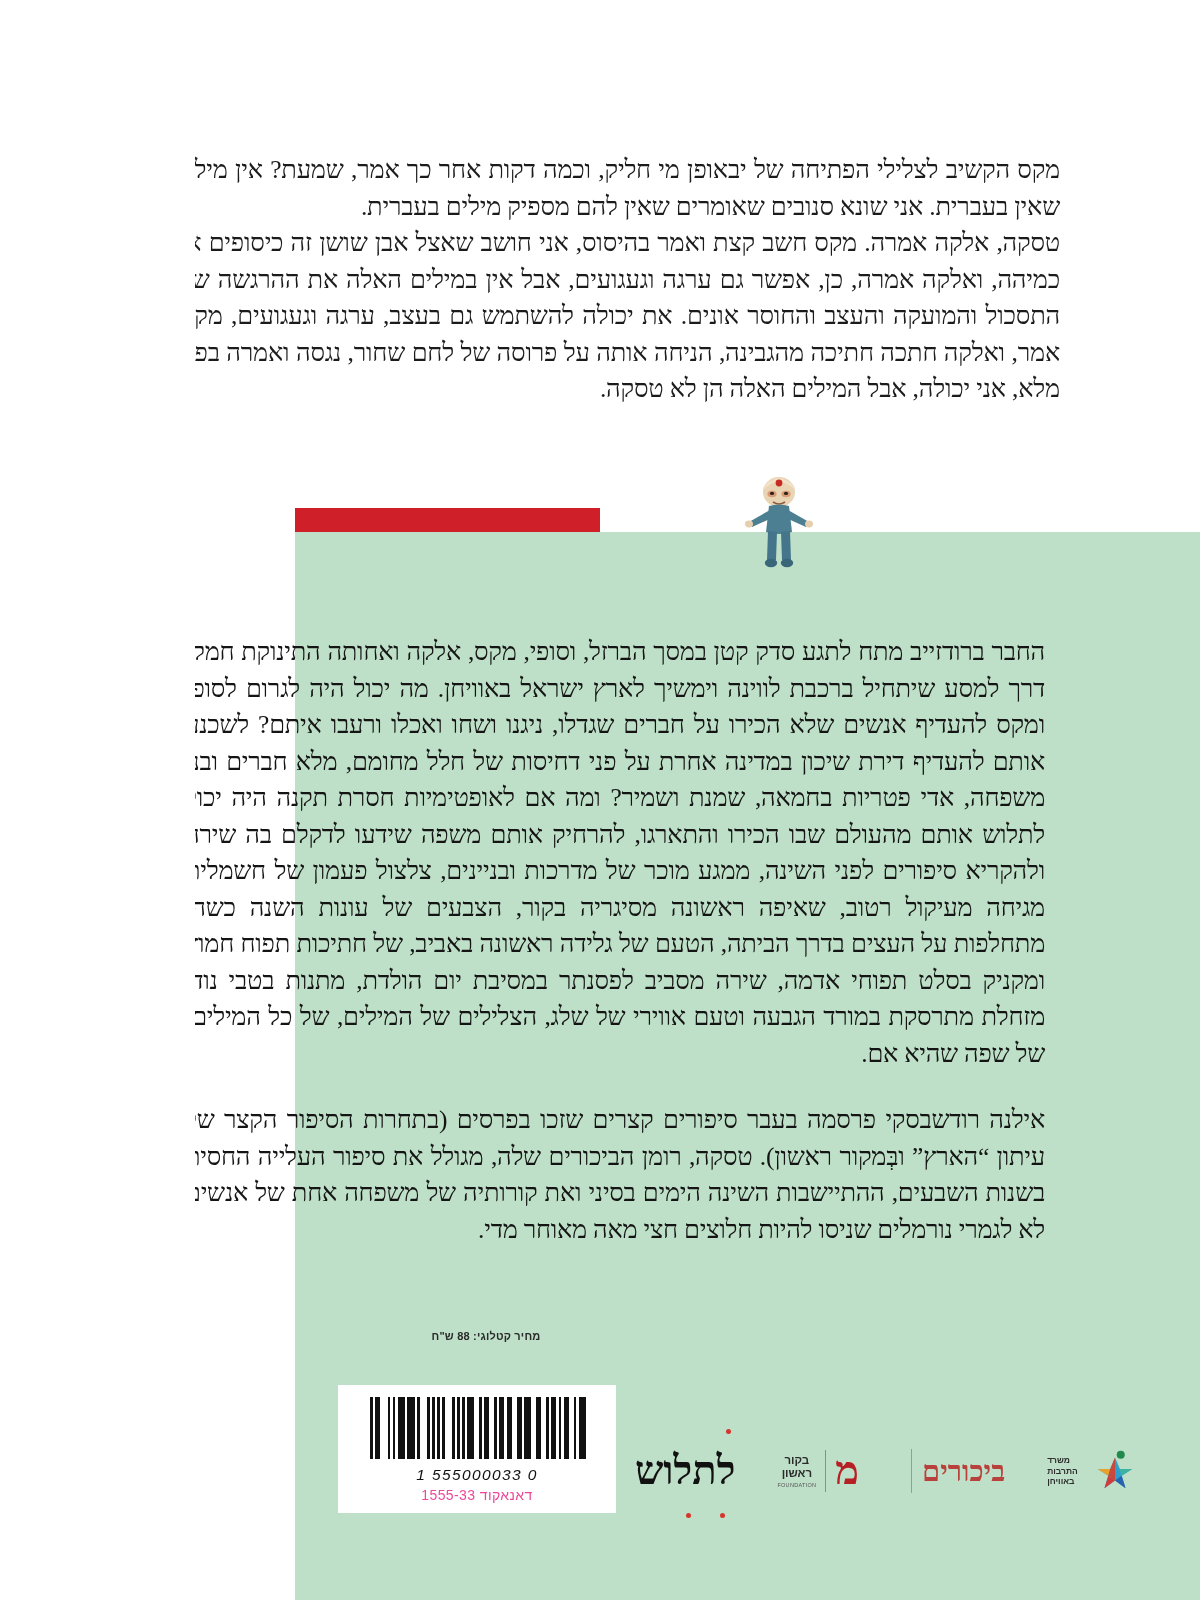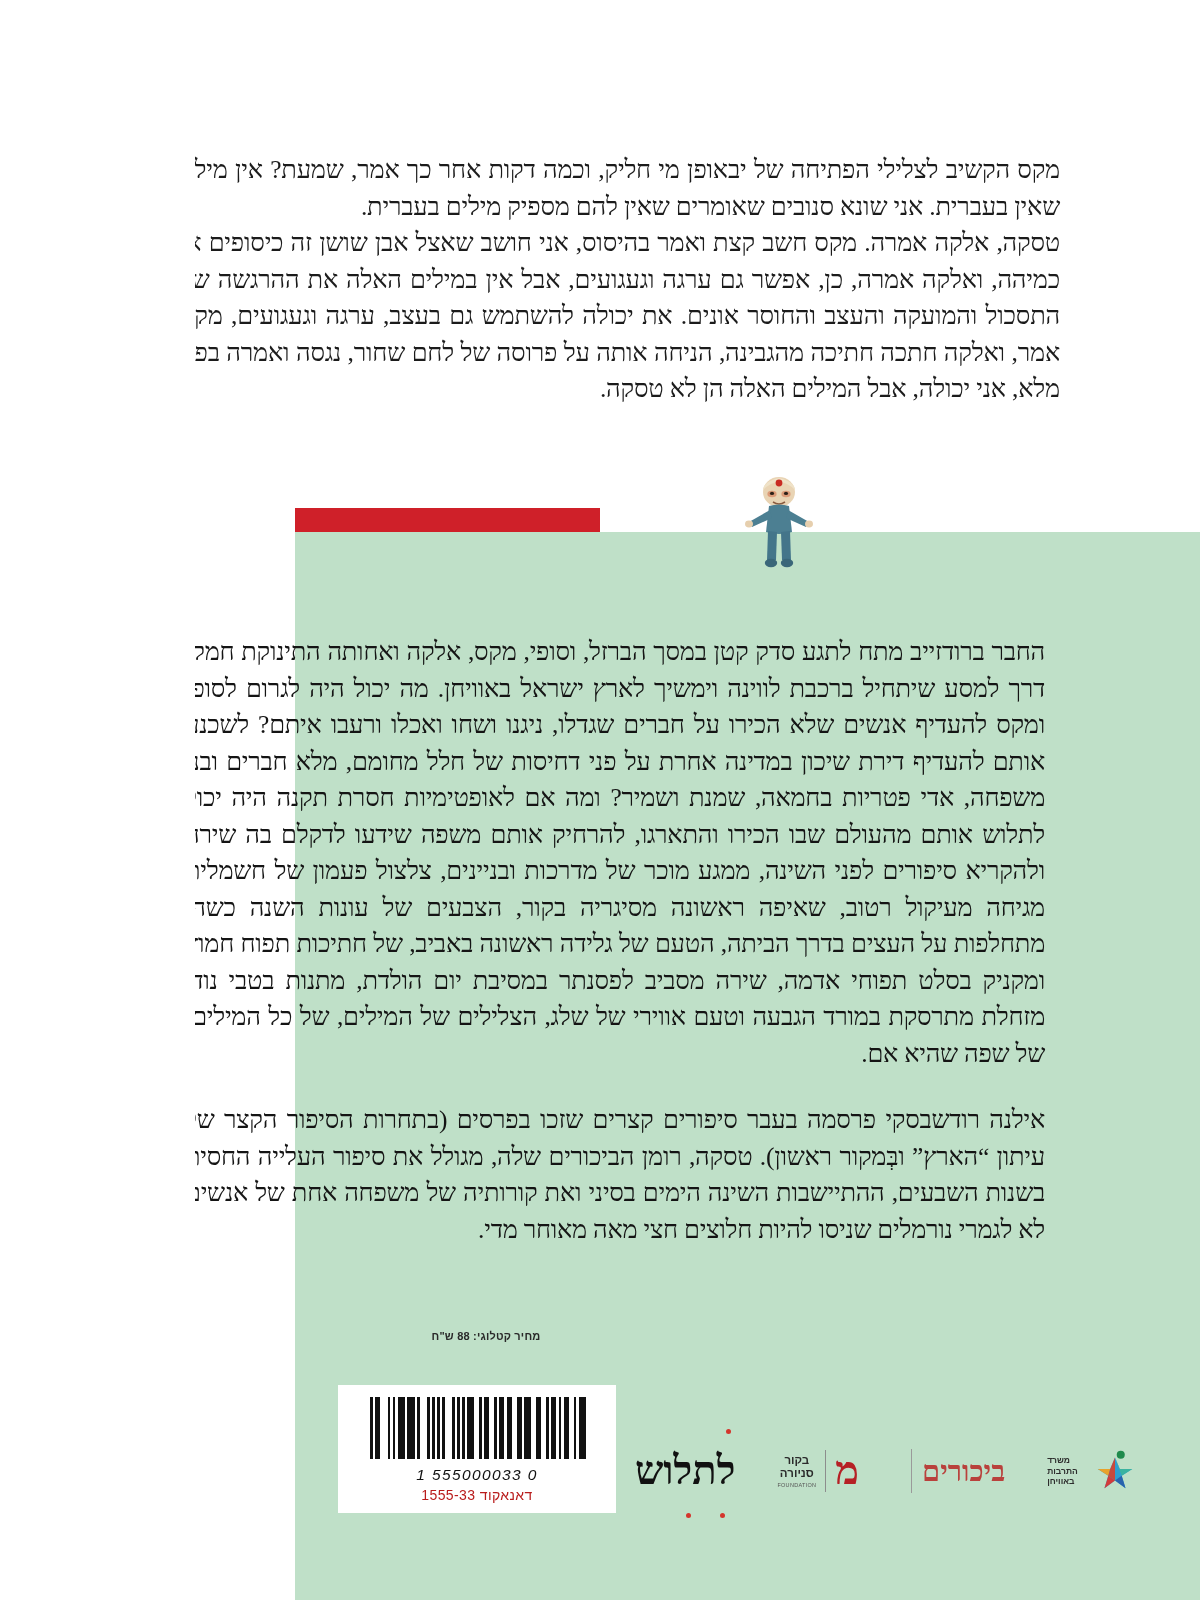--- a/index.html
+++ b/index.html
@@ -117,21 +117,21 @@
     letter-spacing:1.4px;
     color:#111;
     direction:ltr;
     font-style:italic;
   }
   .bc-dana {
     margin-top:3px;
     font-family:"Liberation Sans", sans-serif;
     font-size:14px;
     letter-spacing:0.4px;
-    color:#b91c1c;
+    color:#ec4899;
     direction:rtl;
   }
 
   
   .logos {
     position:absolute;
     left:440px; top:1432px;
     width:620px; height:78px;
     display:flex;
     flex-direction:row-reverse;
@@ -343,21 +343,21 @@
       <span class="dot d1"></span>
       <span class="dot d2"></span>
       <span class="dot d3"></span>
     </div>
 
     <div class="logo logo-mem">
       <span class="mem-glyph">מ</span>
       <span class="mem-divider"></span>
       <span class="mem-sub">
         <span>בקור</span>
-        <span>סניורה</span>
+        <span>ראשון</span>
         <span class="eng">FOUNDATION</span>
       </span>
     </div>
 
     <div class="logo logo-bikurim">
       <span class="bik-text">ביכורים</span>
       <span class="bik-divider"></span>
     </div>
 
     <div class="logo logo-ministry">

